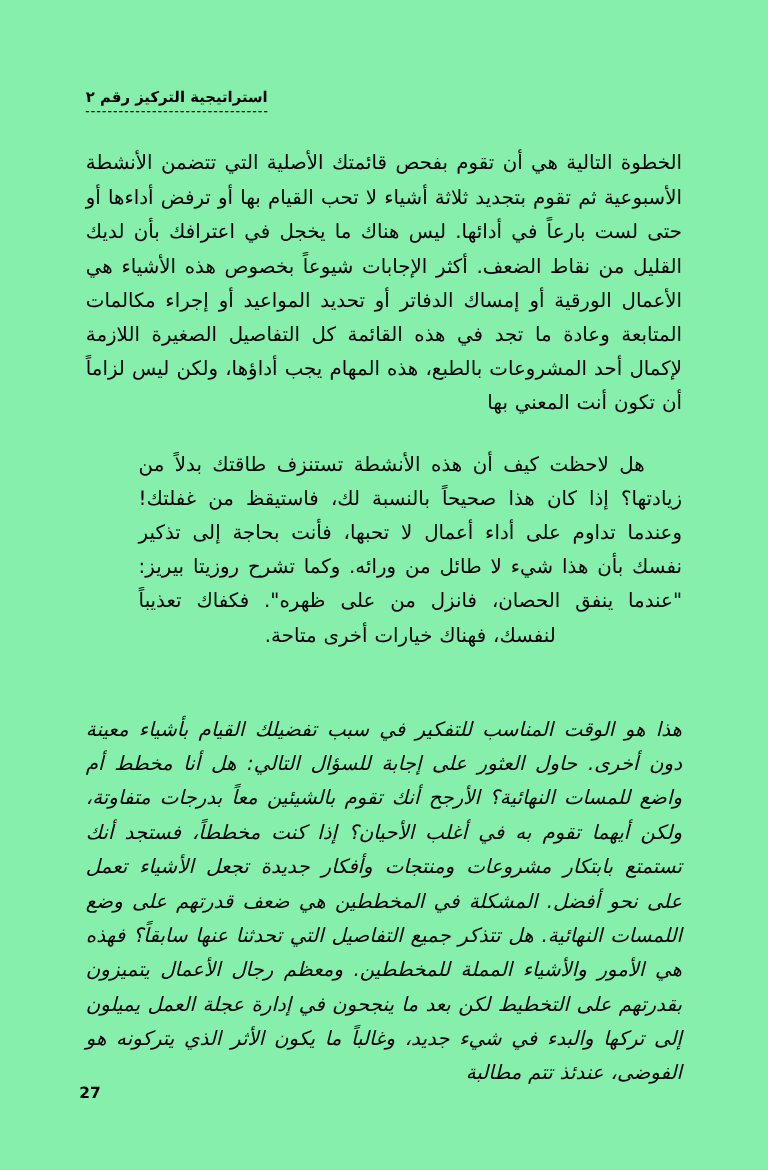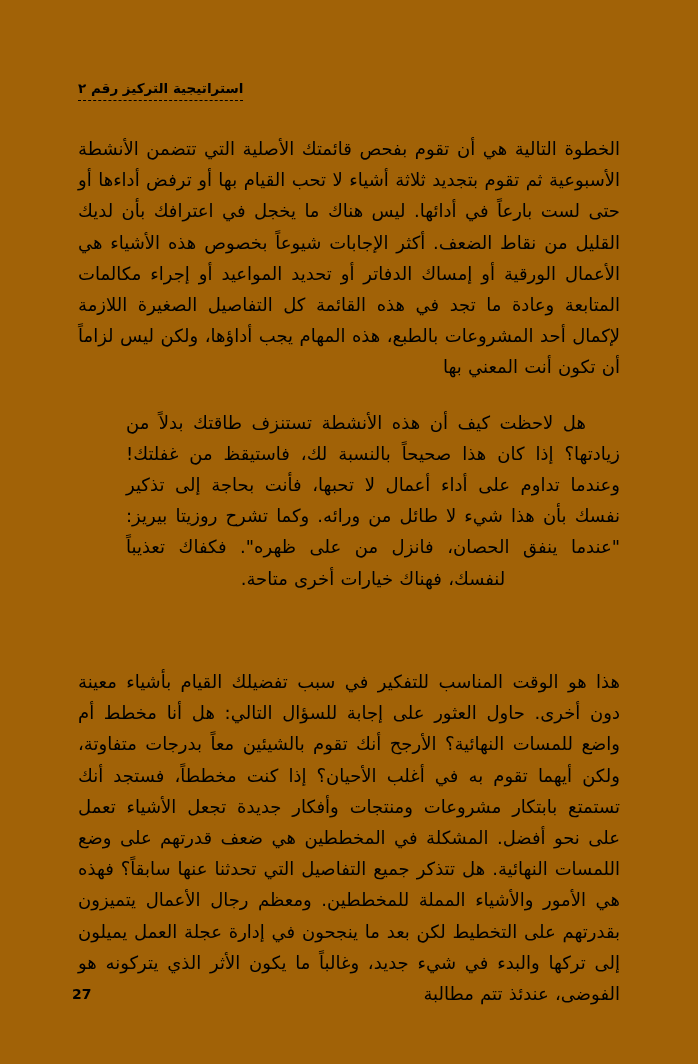--- a/index.html
+++ b/index.html
@@ -5,21 +5,21 @@
   html, body {
     margin: 0;
     padding: 0;
     background: #ffffff;
   }
 
   .page {
     position: relative;
     width: 698px;
     height: 1064px;
-    background: #a16207;
+    background: #86efac;
     overflow: hidden;
     font-family: "DejaVu Sans", "Liberation Sans", sans-serif;
     color: #000000;
     direction: rtl;
     text-align: right;
   }
 
   
   .running-header {
     position: absolute;
@@ -85,23 +85,24 @@
 
   .heading-wrap {
     position: absolute;
     top: 541px;
     right: 78px;
     width: 542px;
   }
 
   .content-lower {
     position: absolute;
-    top: 666px;
+    top: 648px;
     right: 78px;
     width: 542px;
+    font-style: italic;
   }
 
   
   .page-number {
     position: absolute;
     bottom: 62px;
     left: 72px;
     font-size: 14px;
     font-weight: 700;
     direction: rtl;

